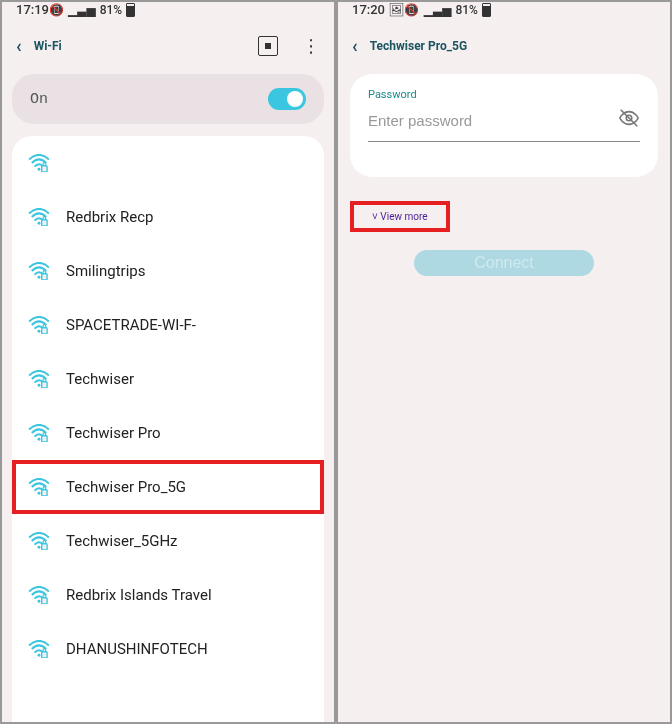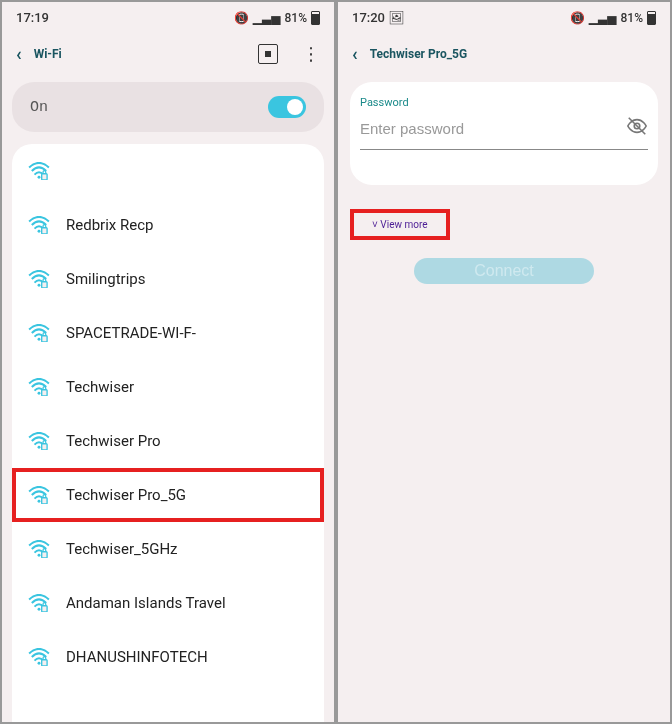--- a/index.html
+++ b/index.html
@@ -14,23 +14,22 @@
       width: 336px;
       height: 724px;
       background: #f5eff0;
       border: 2px solid #999;
       display: flex;
       flex-direction: column;
       position: relative;
     }
     .status-bar {
       display: flex;
-      justify-content: space-between;
-      align-items: center;
-      padding: 8px 14px 4px;
+      align-items: center;
+      padding: 0 14px 4px;
       font-size: 13px;
       color: #333;
       font-weight: 500;
     }
     .status-right {
       display: flex;
       align-items: center;
       gap: 4px;
       font-size: 12px;
     }
@@ -133,21 +132,21 @@
       color: #222;
     }
     .highlighted {
       outline: 4px solid #e62020;
       outline-offset: -4px;
     }
     .card {
       background: #fff;
       border-radius: 22px;
       margin: 0 12px 12px;
-      padding: 14px 10px;
+      padding: 14px 18px;
     }
     .password-label {
       font-size: 11px;
       color: #1a8a8a;
     }
     .password-row {
       display: flex;
       align-items: center;
       border-bottom: 1.5px solid #888;
       padding: 6px 0 8px;
@@ -338,21 +337,21 @@
         <span class="wifi-icon">
           <svg width="22" height="18" viewBox="0 0 24 20">
             <path d="M1 6 Q12 -4 23 6" fill="none" stroke="#3ac5e0" stroke-width="2.2"></path>
             <path d="M4 10 Q12 2 20 10" fill="none" stroke="#3ac5e0" stroke-width="2.2"></path>
             <path d="M7 14 Q12 9 17 14" fill="none" stroke="#3ac5e0" stroke-width="2.2"></path>
             <circle cx="12" cy="17" r="1.6" fill="#3ac5e0"></circle>
             <rect x="15" y="13" width="6" height="7" rx="1" fill="#f5eff0" stroke="#3ac5e0" stroke-width="1.5"></rect>
             <path d="M16.5 13 v-2 a1.5 1.5 0 0 1 3 0 v2" fill="none" stroke="#3ac5e0" stroke-width="1.4"></path>
           </svg>
         </span>
-        <span class="wifi-name">Andaman Islands Travel</span>
+        <span class="wifi-name">Redbrix Islands Travel</span>
       </div>
       <div class="wifi-item">
         <span class="wifi-icon">
           <svg width="22" height="18" viewBox="0 0 24 20">
             <path d="M1 6 Q12 -4 23 6" fill="none" stroke="#3ac5e0" stroke-width="2.2"></path>
             <path d="M4 10 Q12 2 20 10" fill="none" stroke="#3ac5e0" stroke-width="2.2"></path>
             <path d="M7 14 Q12 9 17 14" fill="none" stroke="#3ac5e0" stroke-width="2.2"></path>
             <circle cx="12" cy="17" r="1.6" fill="#3ac5e0"></circle>
             <rect x="15" y="13" width="6" height="7" rx="1" fill="#f5eff0" stroke="#3ac5e0" stroke-width="1.5"></rect>
             <path d="M16.5 13 v-2 a1.5 1.5 0 0 1 3 0 v2" fill="none" stroke="#3ac5e0" stroke-width="1.4"></path>

